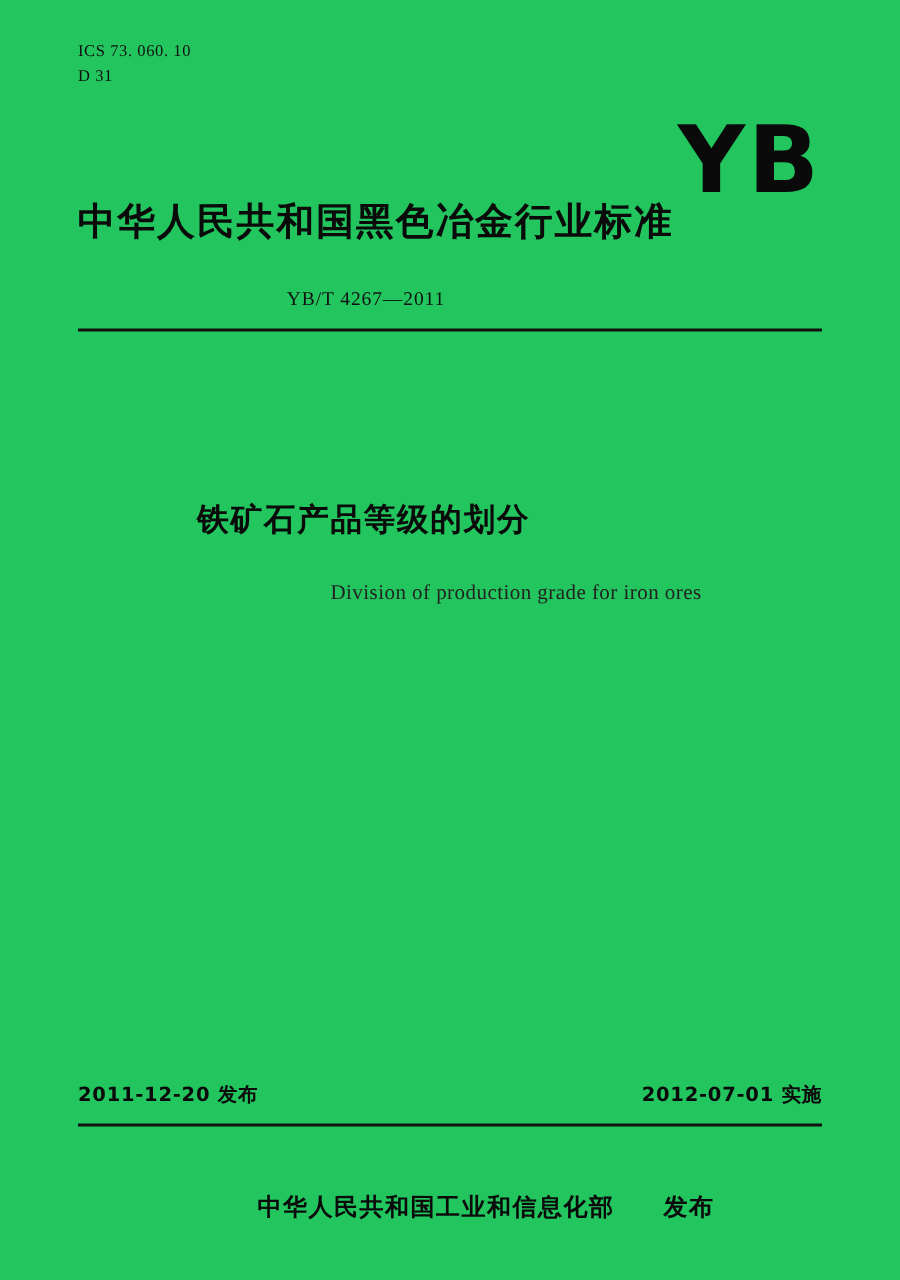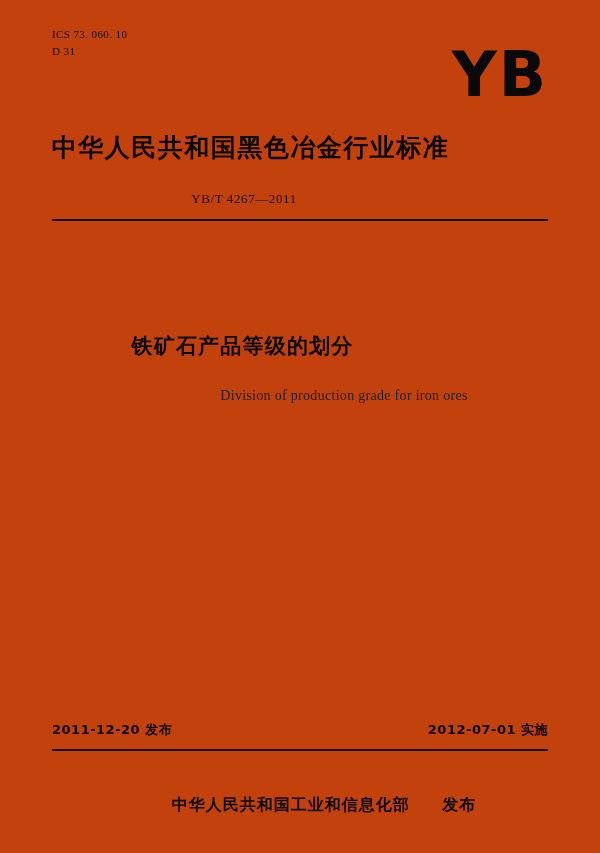--- a/index.html
+++ b/index.html
@@ -13,40 +13,40 @@
     font-family: "Liberation Sans", sans-serif;
     color: #000000;
     position: relative;
     overflow: hidden;
   }
   .page {
     position: absolute;
     top: 0; left: 0;
     width: 600px;
     height: 853px;
-    background: #c2410c;
+    background: #22c55e;
   }
 
   
   .ics-block {
     position: absolute;
     top: 26px;
     left: 52px;
     font-family: "Liberation Serif", serif;
     font-size: 11px;
     line-height: 17px;
     letter-spacing: 0.4px;
     color: #111;
   }
   .ics-line { white-space: nowrap; }
 
   
   .yb-logo {
     position: absolute;
-    top: 44px;
+    top: 76px;
     right: 52px;
     font-family: "DejaVu Sans", sans-serif;
     font-weight: bold;
     font-size: 62px;
     letter-spacing: 2px;
     line-height: 62px;
     color: #0a0a0a;
   }
 
   

